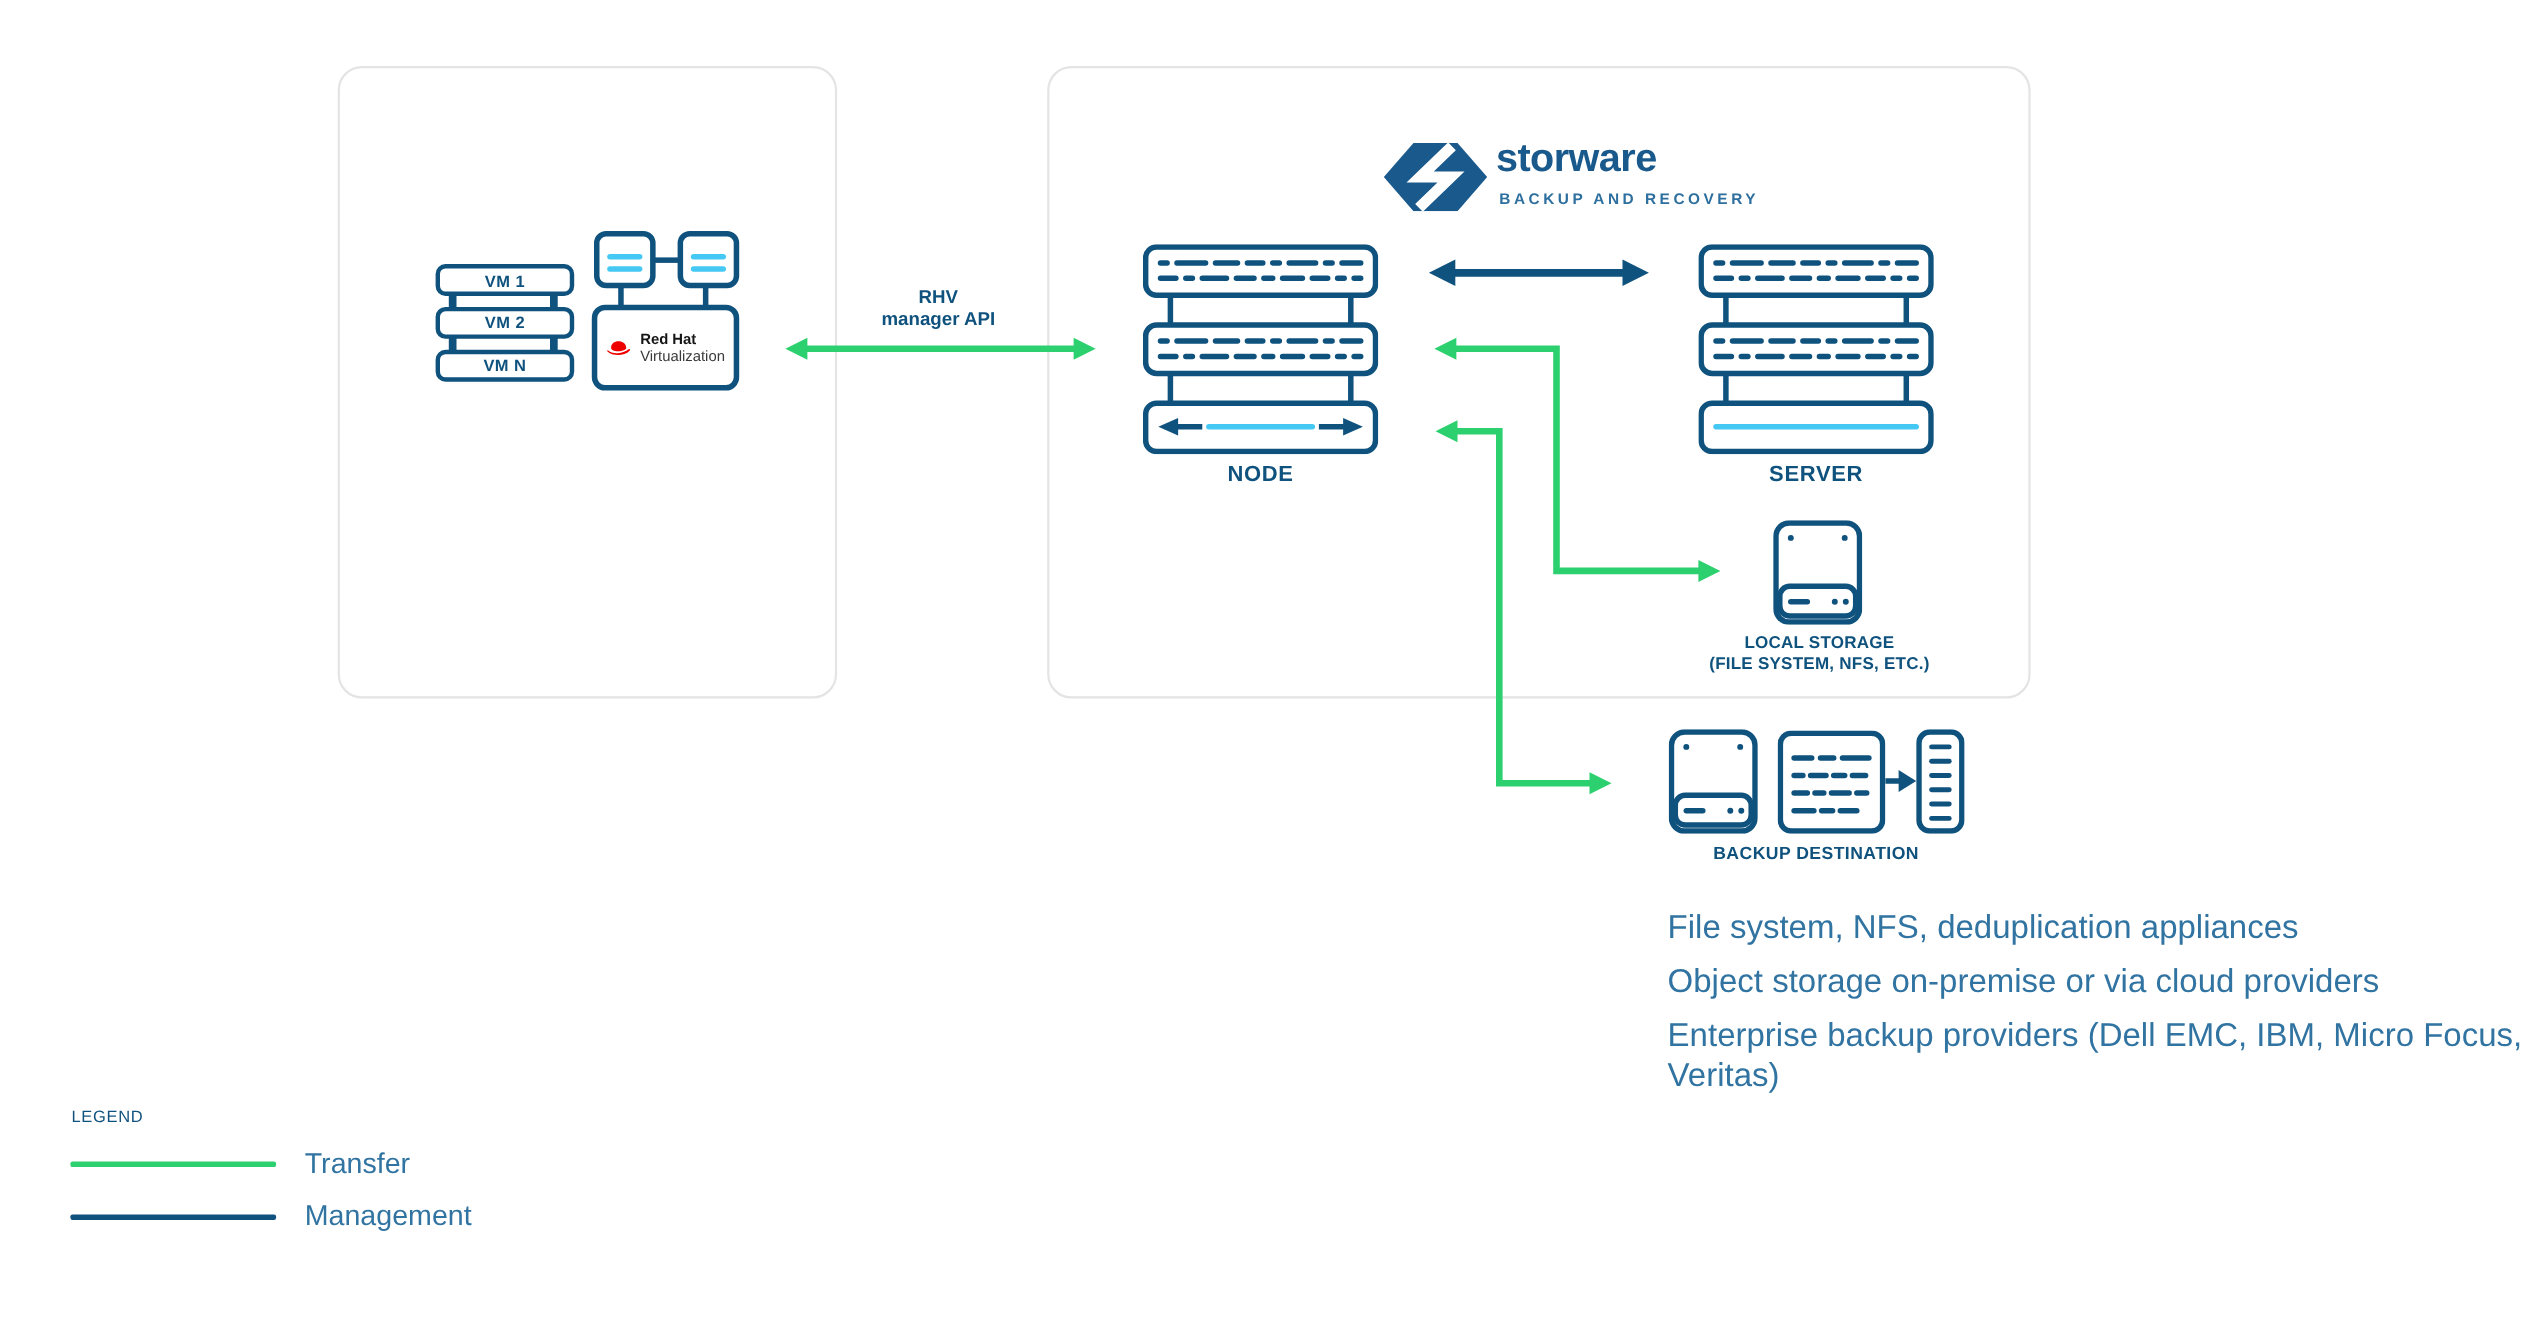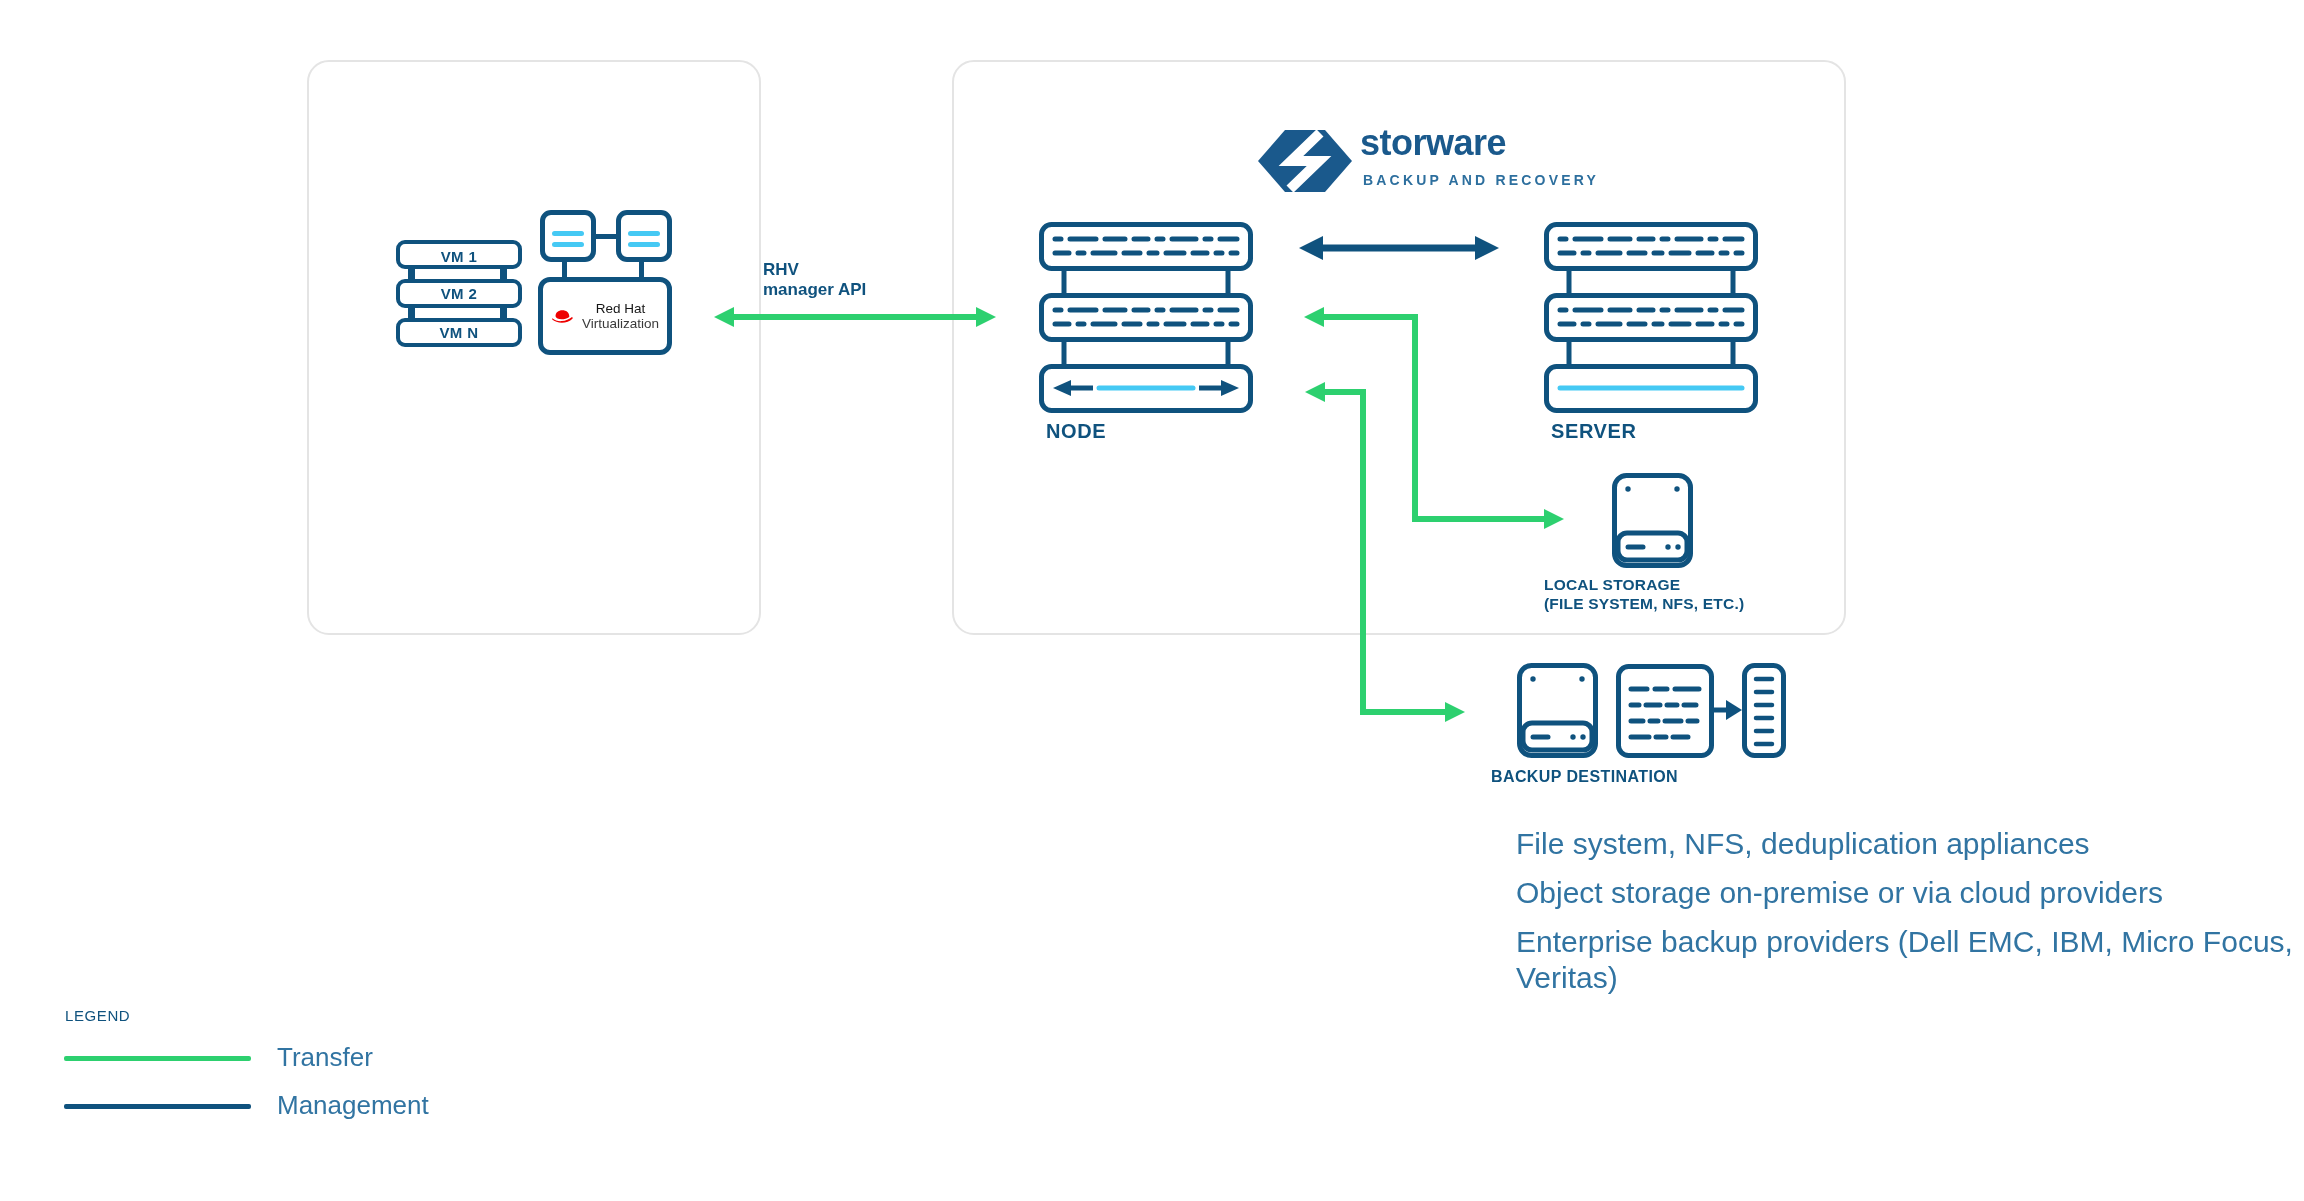--- a/index.html
+++ b/index.html
@@ -26,25 +26,25 @@
           display:flex;align-items:center;justify-content:center;z-index:2;}
   .vm-conn{width:7px;height:14px;background:var(--dark-blue);z-index:1;}
 
   
   .sq{width:56px;height:52px;border:5px solid var(--dark-blue);border-radius:11px;background:#fff;z-index:2;}
   .cyan-bar{height:5px;border-radius:3px;background:var(--cyan);z-index:3;}
   .conn-bar{background:var(--dark-blue);z-index:1;}
   .rhv-box{left:538px;top:277px;width:134px;height:78px;border:5px solid var(--dark-blue);border-radius:12px;
            background:#fff;display:flex;align-items:center;justify-content:center;gap:7px;z-index:2;}
   .rh-text{line-height:15px;font-size:13.5px;color:var(--text-dark);}
-  .rh-brand{font-weight:normal;text-align:center;}
+  .rh-brand{font-weight:bold;}
   .rh-product{color:#3a3a3a;}
 
   
-  .lbl{color:var(--dark-blue);font-weight:bold;}
+  .lbl{color:var(--dark-blue);font-weight:bold;text-align:center;}
   .rhv-lbl{left:763px;top:260px;width:180px;font-size:17px;line-height:20px;}
   .stack-lbl{width:200px;top:420px;font-size:20px;letter-spacing:.6px;}
   .ls-lbl{left:1544px;top:576px;width:220px;font-size:15.5px;line-height:18.5px;letter-spacing:.2px;}
   .bd-lbl{left:1491px;top:768px;width:320px;font-size:16px;letter-spacing:.4px;}
 
   
   .logo-word{left:1360px;top:122px;font-size:36px;font-weight:bold;color:var(--logo-blue);letter-spacing:-.5px;}
   .logo-tag{left:1363px;top:172px;font-size:14px;color:#2D6F9E;letter-spacing:3.2px;font-weight:bold;text-align:center;}
 
   

